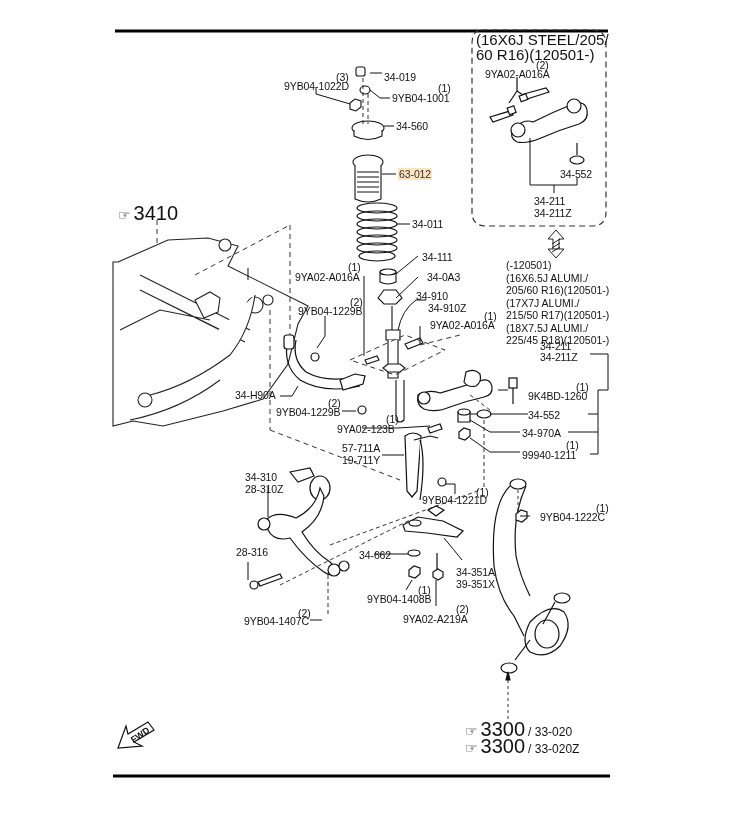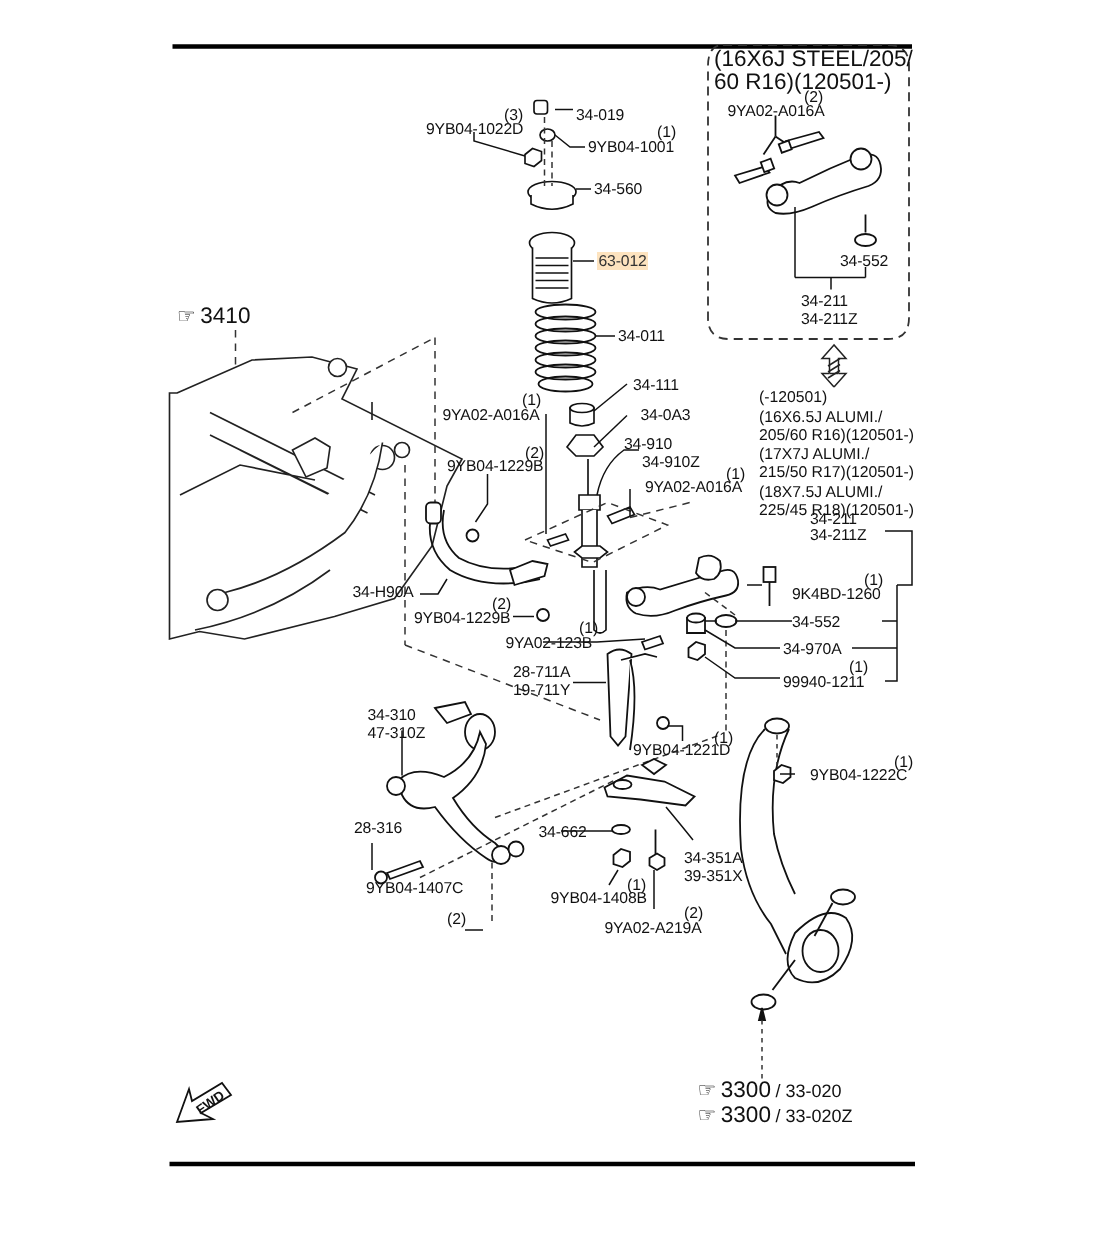--- a/index.html
+++ b/index.html
@@ -5,21 +5,21 @@
   html, body { margin:0; padding:0; background:#ffffff; }
   body { width:743px; height:823px; position:relative; overflow:hidden; font-family:"Liberation Sans", sans-serif; color:#111; }
   #stage { position:absolute; left:0; top:0; width:743px; height:823px; }
   .lbl { position:absolute; font-size:10.5px; line-height:11px; white-space:nowrap; color:#111; letter-spacing:-0.1px; }
   .qty { position:absolute; font-size:10.5px; line-height:11px; color:#111; }
   .hl { background:#fde3bf; color:#333; padding:0 1px; }
   .note { position:absolute; font-size:10.5px; line-height:12.5px; white-space:pre; color:#111; }
   .inset-title { position:absolute; font-size:15px; line-height:15px; white-space:pre; color:#111; }
   .ref { position:absolute; display:flex; align-items:baseline; gap:3px; white-space:nowrap; }
   .ref .hand { font-size:14px; }
-  .ref .num { font-size:15px; }
+  .ref .num { font-size:20px; }
   .ref .sub { font-size:12px; }
   .fwd { position:absolute; font-size:9px; font-weight:bold; transform:rotate(-35deg); }
 </style>
 </head>
 <body>
 
 <div id="stage">
 <svg width="743" height="823" viewBox="0 0 743 823" xmlns="http://www.w3.org/2000/svg" style="position:absolute;left:0;top:0">
 
   <line x1="115" y1="31" x2="608" y2="31" stroke="#000" stroke-width="3"></line>
@@ -297,33 +297,33 @@
 <div class="lbl" style="left:528px;top:410px">34-552</div>
 <div class="lbl" style="left:522px;top:428px">34-970A</div>
 <div class="qty" style="left:566px;top:440px">(1)</div>
 <div class="lbl" style="left:522px;top:450px">99940-1211</div>
 
 <div class="lbl" style="left:235px;top:390px">34-H90A</div>
 <div class="qty" style="left:328px;top:398px">(2)</div>
 <div class="lbl" style="left:276px;top:407px">9YB04-1229B</div>
 <div class="qty" style="left:386px;top:414px">(1)</div>
 <div class="lbl" style="left:337px;top:424px">9YA02-123B</div>
-<div class="lbl" style="left:342px;top:443px">28-711A</div>
+<div class="lbl" style="left:342px;top:443px">57-711A</div>
 <div class="lbl" style="left:342px;top:455px">19-711Y</div>
 
 <div class="lbl" style="left:245px;top:472px">34-310</div>
-<div class="lbl" style="left:245px;top:484px">47-310Z</div>
+<div class="lbl" style="left:245px;top:484px">28-310Z</div>
 <div class="qty" style="left:476px;top:487px">(1)</div>
 <div class="lbl" style="left:422px;top:495px">9YB04-1221D</div>
 <div class="qty" style="left:596px;top:503px">(1)</div>
 <div class="lbl" style="left:540px;top:512px">9YB04-1222C</div>
 
 <div class="lbl" style="left:236px;top:547px">28-316</div>
 <div class="lbl" style="left:359px;top:550px">34-662</div>
 <div class="lbl" style="left:456px;top:567px">34-351A</div>
 <div class="lbl" style="left:456px;top:579px">39-351X</div>
 <div class="qty" style="left:418px;top:585px">(1)</div>
 <div class="lbl" style="left:367px;top:594px">9YB04-1408B</div>
 <div class="qty" style="left:456px;top:604px">(2)</div>
 <div class="qty" style="left:298px;top:608px">(2)</div>
 <div class="lbl" style="left:403px;top:614px">9YA02-A219A</div>
-<div class="lbl" style="left:244px;top:587px">9YB04-1407C</div>
+<div class="lbl" style="left:244px;top:616px">9YB04-1407C</div>
 </div>
 
 </body></html>

